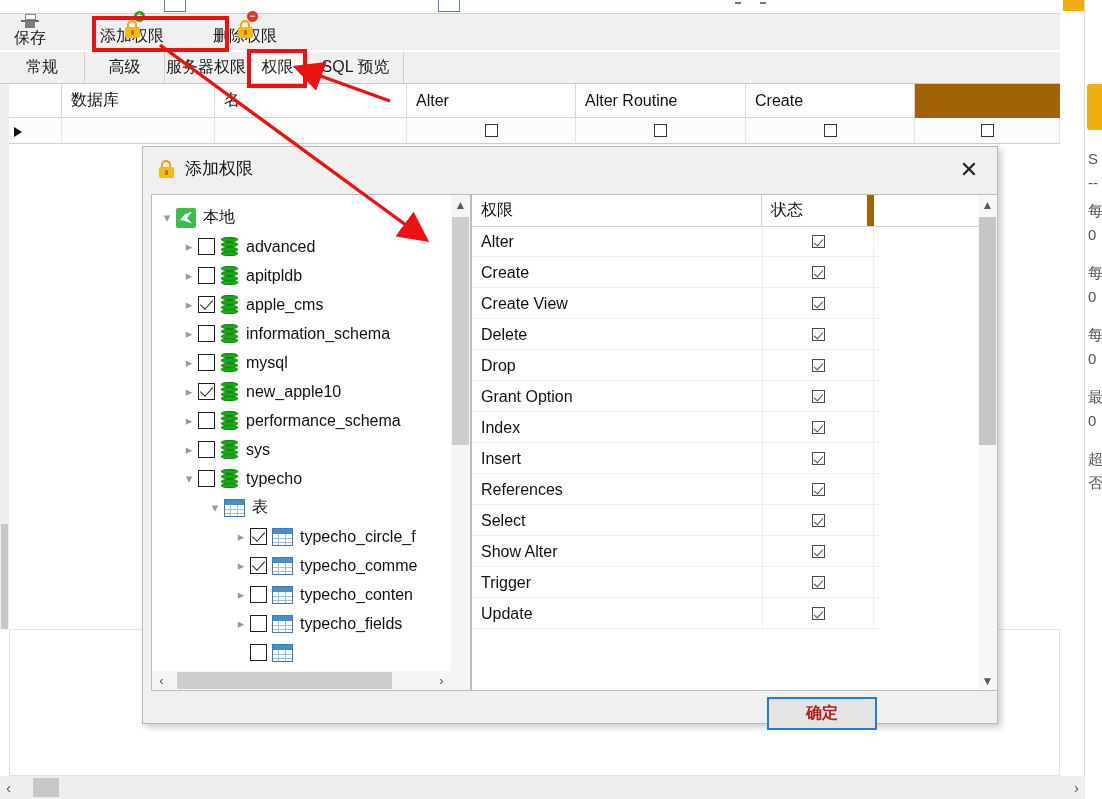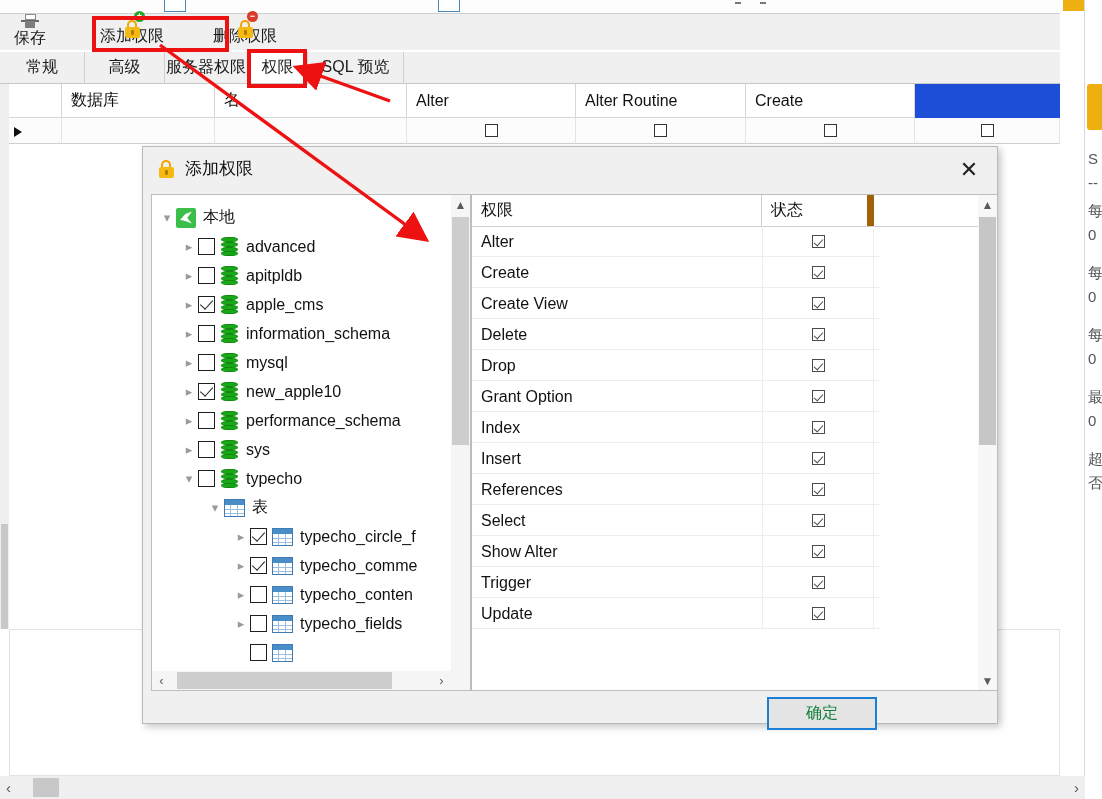--- a/index.html
+++ b/index.html
@@ -40,21 +40,21 @@
   .badge.plus{background:#29a329;}
   .badge.minus{background:#d93b2b;}
 
   
   #tabs{position:absolute;left:0;top:52px;width:1060px;height:31px;background:#f0f0f0;border-bottom:1px solid #c8c8c8;}
   .tab{position:absolute;top:0;height:31px;display:flex;align-items:center;justify-content:center;
        font-size:16px;color:#1a1a1a;box-sizing:border-box;border-right:1px solid #d0d0d0;background:#f0f0f0;}
   .tab.active{background:#ffffff;border-bottom:1px solid #ffffff;}
 
   
-  #grid{position:absolute;left:0;top:84px;width:1060px;height:60px;background:#1d4ed8;}
+  #grid{position:absolute;left:0;top:84px;width:1060px;height:60px;background:#a16207;}
   .gh{position:absolute;top:0;height:34px;box-sizing:border-box;border-right:1px solid #d7d7d7;border-bottom:1px solid #d7d7d7;
       display:flex;align-items:center;padding-left:9px;font-size:16px;color:#111;background:#fff;}
   .gc{position:absolute;top:34px;height:26px;box-sizing:border-box;border-right:1px solid #e4e4e4;border-bottom:1px solid #d0d0d0;
       display:flex;align-items:center;justify-content:center;background:#fcfcfc;}
   .rowarrow{position:absolute;left:14px;top:43px;width:0;height:0;border-left:8px solid #111;border-top:5px solid transparent;border-bottom:5px solid transparent;}
   .cbx{width:13px;height:13px;border:1px solid #333;background:#fff;box-sizing:border-box;display:inline-block;}
 
   
   #left-strip{position:absolute;left:0;top:84px;width:9px;height:545px;background:#efefef;}
   #left-strip .thumb{position:absolute;left:1px;top:440px;width:7px;height:105px;background:#c8c8c8;}
@@ -126,21 +126,21 @@
             box-sizing:border-box;display:flex;align-items:center;justify-content:center;}
   .scb{width:13px;height:13px;border:1px solid #4a4a4a;background:#fff;position:relative;box-sizing:border-box;}
   .scb:after{content:"";position:absolute;left:3.5px;top:0.5px;width:4px;height:8px;border:solid #4a4a4a;border-width:0 1.3px 1.3px 0;transform:rotate(42deg);}
   #priv-vbar{position:absolute;right:0;top:0;width:19px;height:100%;background:#f7f7f7;}
   #priv-vbar .ab{position:absolute;left:0;width:19px;height:19px;display:flex;align-items:center;justify-content:center;color:#5a5a5a;font-size:12px;}
   #priv-vbar .up{top:0;} #priv-vbar .dn{bottom:0;}
   #priv-vbar .thumb{position:absolute;left:1px;top:22px;width:17px;height:228px;background:#c6c6c6;}
 
   
   .dbtn{position:absolute;top:550px;height:33px;background:#e6e6e6;border:1px solid #adadad;box-sizing:border-box;
-        display:flex;align-items:center;justify-content:center;font-size:16px;color:#15803d;cursor:pointer;}
+        display:flex;align-items:center;justify-content:center;font-size:16px;color:#b91c1c;cursor:pointer;font-weight:bold;}
   #btn-ok{left:624px;width:110px;border:2px solid #1c7fd6;background:#e4e4e4;}
   #btn-cancel{left:747px;width:110px;}
 
   
   .annot{position:absolute;pointer-events:none;}
   .rbox{border:4px solid #ee1111;box-sizing:border-box;}
   svg.ann{position:absolute;left:0;top:0;width:1102px;height:799px;pointer-events:none;}
 </style>
 </head>
 <body>

